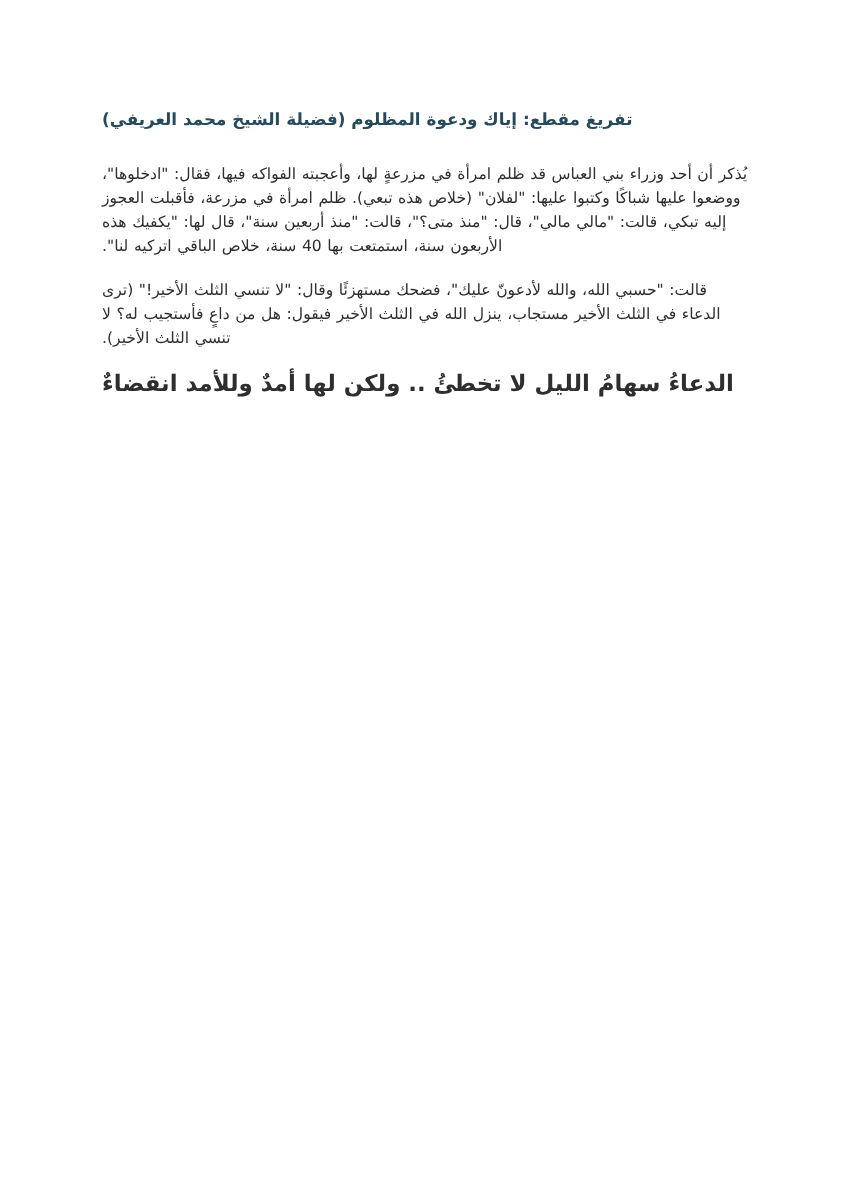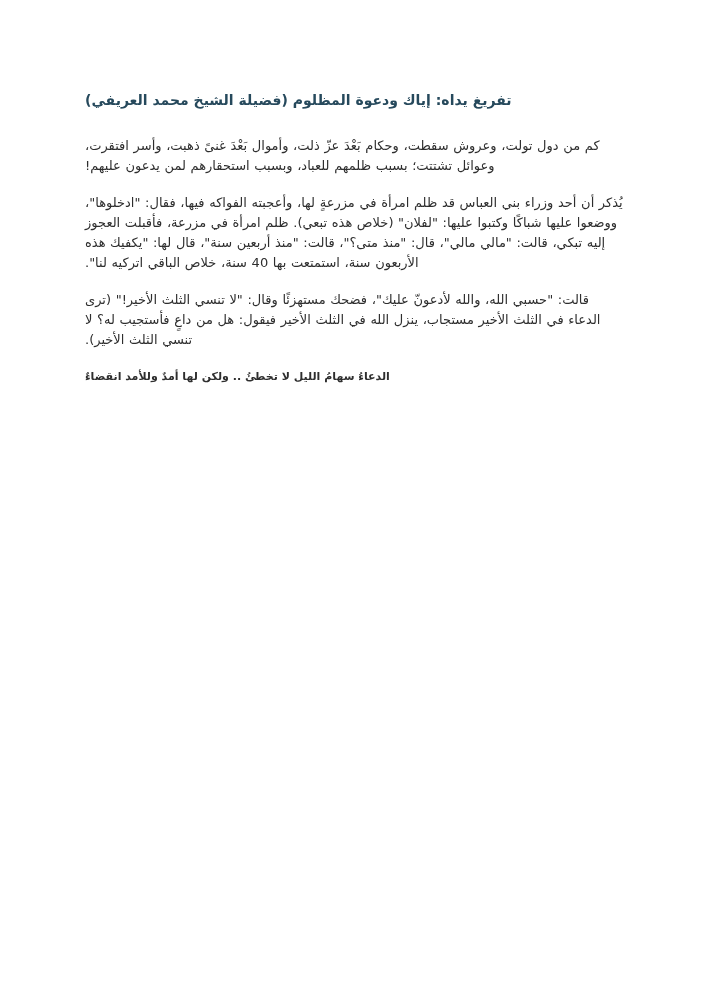--- a/index.html
+++ b/index.html
@@ -34,34 +34,33 @@
   .para {
     margin: 0 0 17px 0;
     font-size: 13px;
     line-height: 20px;
     color: #2e2e2e;
     text-indent: 8px;        
     word-spacing: 0.5px;
   }
   .closing {
     margin: 6px 0 0 0;
-    font-size: 11px;
+    font-size: 19px;
     line-height: 20px;
     font-weight: bold;
     color: #2e2e2e;
   }
 </style>
 </head>
 <body>
 
 <div class="page">
   <div class="content">
-    <h1 class="doc-title">تفريغ يداه: إياك ودعوة المظلوم (فضيلة الشيخ محمد العريفي)</h1>
+    <h1 class="doc-title">تفريغ مقطع: إياك ودعوة المظلوم (فضيلة الشيخ محمد العريفي)</h1>
 
-    <p class="para">كم من دول تولت، وعروش سقطت، وحكام بَعْدَ عزّ ذلت، وأموال بَعْدَ غنىً ذهبت، وأسر افتقرت، وعوائل تشتتت؛ بسبب ظلمهم للعباد، وبسبب استحقارهم لمن يدعون عليهم!</p>
 
     <p class="para">يُذكر أن أحد وزراء بني العباس قد ظلم امرأة في مزرعةٍ لها، وأعجبته الفواكه فيها، فقال: "ادخلوها"، ووضعوا عليها شباكًا وكتبوا عليها: "لفلان" (خلاص هذه تبعي). ظلم امرأة في مزرعة، فأقبلت العجوز إليه تبكي، قالت: "مالي مالي"، قال: "منذ متى؟"، قالت: "منذ أربعين سنة"، قال لها: "يكفيك هذه الأربعون سنة، استمتعت بها 40 سنة، خلاص الباقي اتركيه لنا".</p>
 
     <p class="para">قالت: "حسبي الله، والله لأدعونّ عليك"، فضحك مستهزئًا وقال: "لا تنسي الثلث الأخير!" (ترى الدعاء في الثلث الأخير مستجاب، ينزل الله في الثلث الأخير فيقول: هل من داعٍ فأستجيب له؟ لا تنسي الثلث الأخير).</p>
 
 
     <p class="closing">الدعاءُ سهامُ الليل لا تخطئُ .. ولكن لها أمدٌ وللأمد انقضاءٌ</p>
   </div>
 </div>
 

